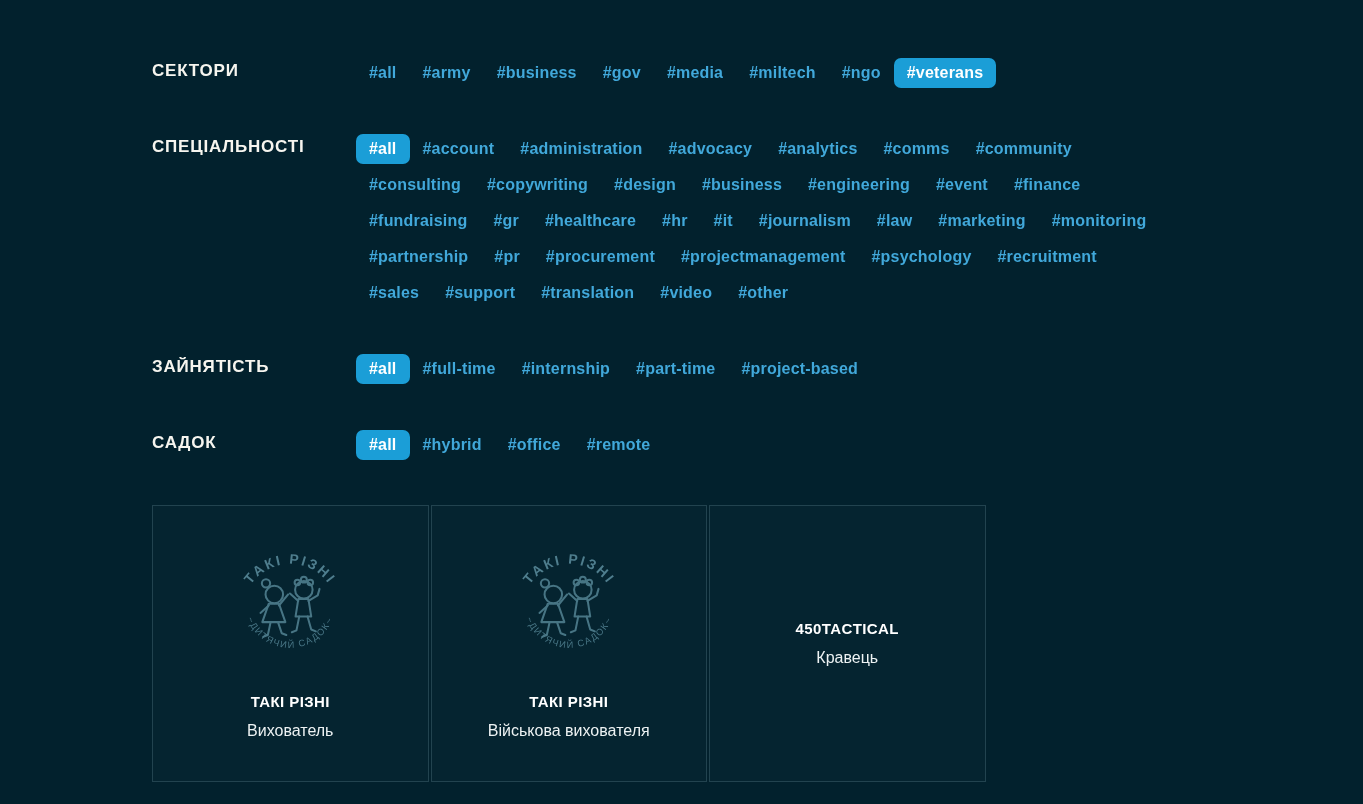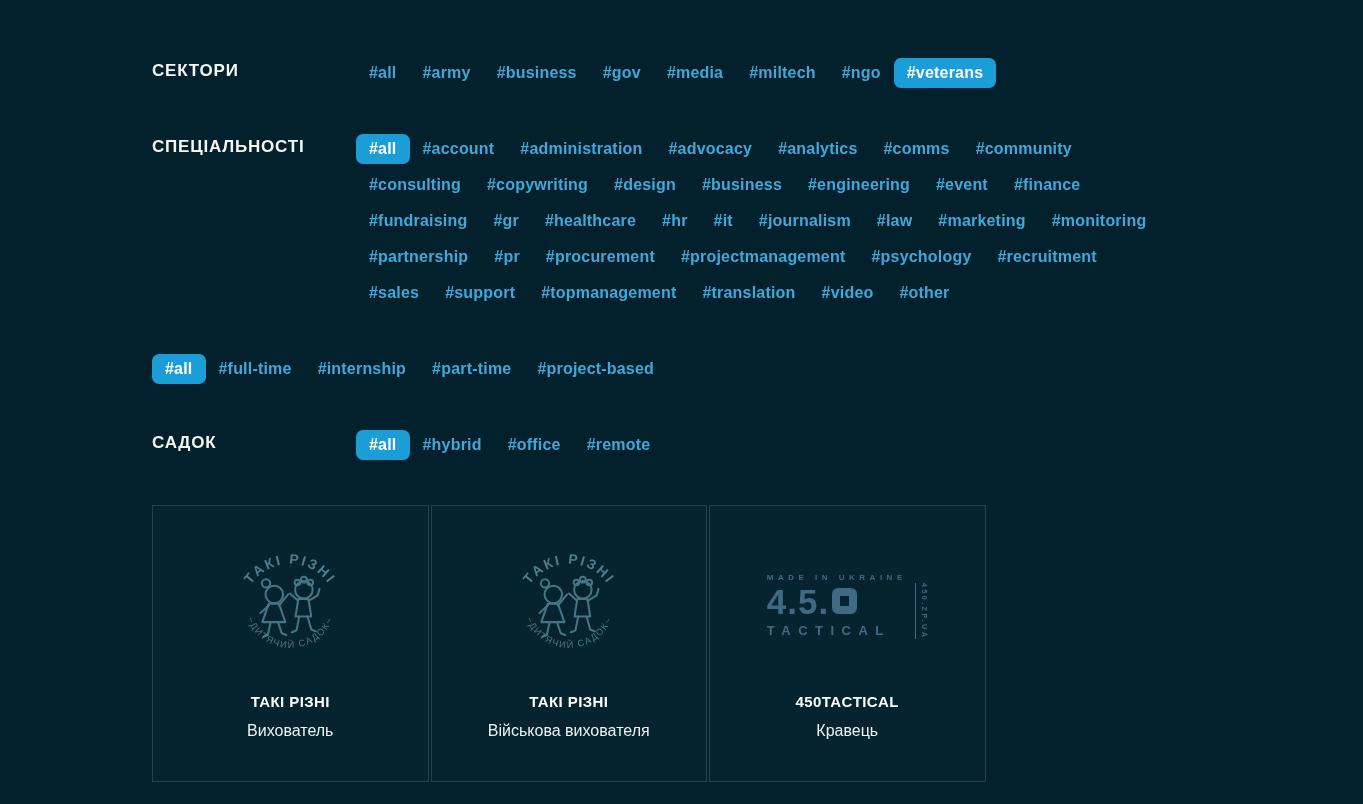--- a/index.html
+++ b/index.html
@@ -113,28 +113,28 @@
             <button class="chip">#partnership</button>
             <button class="chip">#pr</button>
             <button class="chip">#procurement</button>
             <button class="chip">#projectmanagement</button>
             <button class="chip">#psychology</button>
             <button class="chip">#recruitment</button>
           </div>
           <div class="chip-row">
             <button class="chip">#sales</button>
             <button class="chip">#support</button>
-            <button class="chip">#topmanagement</button>
             <button class="chip">#translation</button>
             <button class="chip">#video</button>
             <button class="chip">#other</button>
           </div>
         </div>
       </div>
       <div class="filter-section">
+        <div class="filter-label">ЗАЙНЯТІСТЬ</div>
         <div class="chip-rows">
           <div class="chip-row">
             <button class="chip selected">#all</button>
             <button class="chip">#full-time</button>
             <button class="chip">#internship</button>
             <button class="chip">#part-time</button>
             <button class="chip">#project-based</button>
           </div>
         </div>
       </div>
@@ -217,30 +217,17 @@
       <path d="M85 57 L95 51 L97 44"></path>
       <path d="M75 74 L72 89 M72 89 L67 91"></path>
       <path d="M84 74 L88 88 M88 88 L93 90"></path>
     </g>
   </svg>
         </div>
         <div class="company">ТАКІ РІЗНІ</div>
         <div class="position">Військова вихователя</div>
       </div>
       <div class="card">
-        <div class="logo-box">
-          <div class="t450">
-    <div class="t450-main">
-      <div class="t450-made">MADE IN UKRAINE</div>
-      <div class="t450-num">
-                <span>4.5.</span>
-                <span class="t450-zero"></span>
-              </div>
-      <div class="t450-tact">TACTICAL</div>
-    </div>
-    <div class="t450-side">450.ZP.UA</div>
-  </div>
-        </div>
         <div class="company">450TACTICAL</div>
         <div class="position">Кравець</div>
       </div>
     </div>
 </div>
 
 </body></html>

